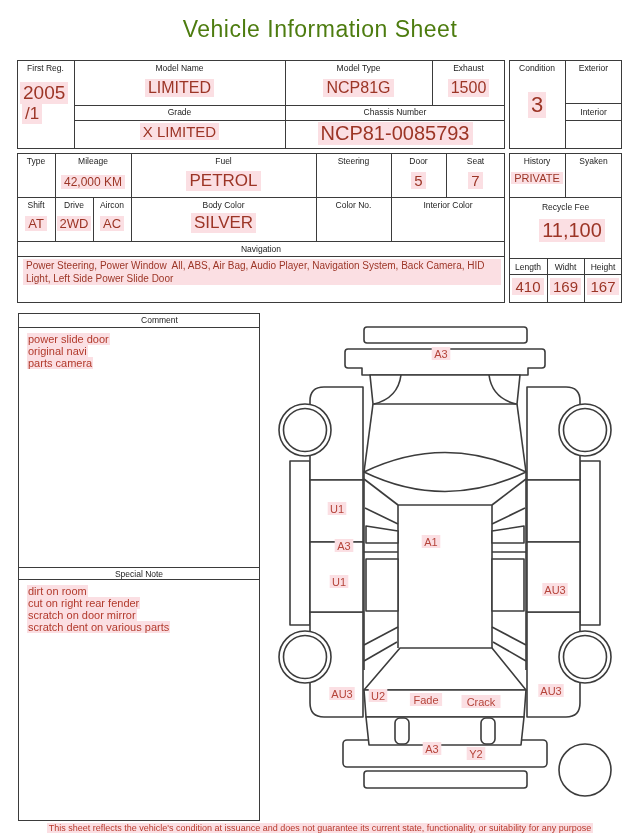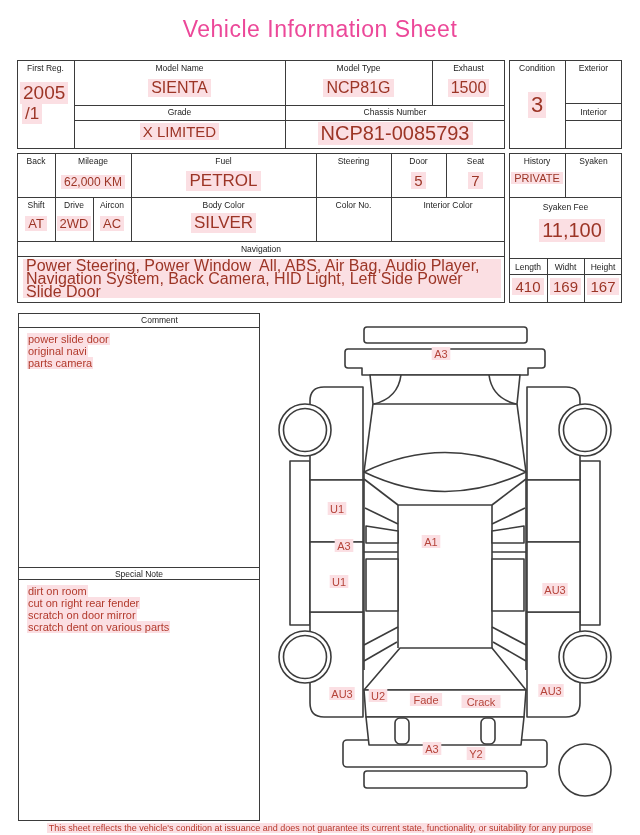--- a/index.html
+++ b/index.html
@@ -2,21 +2,21 @@
 <html><head>
 <meta charset="utf-8">
 <style>
   html,body{margin:0;padding:0;background:#ffffff;}
   .sheet{
     position:relative;width:640px;height:835px;background:#fff;
     font-family:"Liberation Sans", sans-serif;overflow:hidden;
   }
   .title{
     position:absolute;left:0;top:16px;width:640px;text-align:center;
-    font-size:23px;color:#ec4899;letter-spacing:0.5px;
+    font-size:23px;color:#4d7c0f;letter-spacing:0.5px;
   }
   .box{position:absolute;border:1px solid #3b3b3b;box-sizing:border-box;background:#fff;}
   .vl{position:absolute;width:1px;background:#3b3b3b;}
   .hl{position:absolute;height:1px;background:#3b3b3b;}
   .hdr{
     position:absolute;font-size:8.5px;color:#1c1c1c;text-align:center;
     height:13px;line-height:13px;white-space:nowrap;overflow:visible;
   }
   .vw{position:absolute;text-align:center;white-space:nowrap;}
   .vw.left{text-align:left;}
@@ -52,21 +52,21 @@
 
   <div class="hdr" style="left:17px;width:57px;top:62px">First Reg.</div>
   <div class="hdr" style="left:74px;width:211px;top:62px">Model Name</div>
   <div class="hdr" style="left:285px;width:147px;top:62px">Model Type</div>
   <div class="hdr" style="left:432px;width:73px;top:62px">Exhaust</div>
   <div class="hdr" style="left:285px;width:220px;top:106px">Chassis Number</div>
   <div class="hdr" style="left:74px;width:211px;top:106px">Grade</div>
 
   <div class="vw left" style="left:20px;top:82px;font-size:19px"><span class="val">2005</span></div>
   <div class="vw left" style="left:22px;top:104px;font-size:17px"><span class="val">/1</span></div>
-  <div class="vw" style="left:74px;width:211px;top:79px;font-size:16px"><span class="val">SIENTA</span></div>
+  <div class="vw" style="left:74px;width:211px;top:79px;font-size:16px"><span class="val">LIMITED</span></div>
   <div class="vw" style="left:285px;width:147px;top:79px;font-size:16px"><span class="val">NCP81G</span></div>
   <div class="vw" style="left:432px;width:73px;top:79px;font-size:16px"><span class="val">1500</span></div>
   <div class="vw" style="left:74px;width:211px;top:123px;font-size:15px"><span class="val">X LIMITED</span></div>
   <div class="vw" style="left:285px;width:220px;top:122px;font-size:20px"><span class="val">NCP81-0085793</span></div>
 
   <div class="box" style="left:509px;top:60px;width:113px;height:89px"></div>
   <i class="vl" style="left:565px;top:60px;height:88px"></i>
   <i class="hl" style="left:565px;top:103px;width:57px"></i>
   <i class="hl" style="left:565px;top:120px;width:57px"></i>
   <div class="hdr" style="left:509px;width:56px;top:62px">Condition</div>
@@ -78,62 +78,62 @@
   <i class="vl" style="left:55px;top:153px;height:88px"></i>
   <i class="vl" style="left:93px;top:197px;height:44px"></i>
   <i class="vl" style="left:131px;top:153px;height:88px"></i>
   <i class="vl" style="left:316px;top:153px;height:88px"></i>
   <i class="vl" style="left:391px;top:153px;height:88px"></i>
   <i class="vl" style="left:446px;top:153px;height:44px"></i>
   <i class="hl" style="left:17px;top:197px;width:488px"></i>
   <i class="hl" style="left:17px;top:241px;width:488px"></i>
   <i class="hl" style="left:17px;top:256px;width:488px"></i>
 
-  <div class="hdr" style="left:17px;width:38px;top:155px">Back</div>
+  <div class="hdr" style="left:17px;width:38px;top:155px">Type</div>
   <div class="hdr" style="left:55px;width:76px;top:155px">Mileage</div>
   <div class="hdr" style="left:131px;width:185px;top:155px">Fuel</div>
   <div class="hdr" style="left:316px;width:75px;top:155px">Steering</div>
   <div class="hdr" style="left:391px;width:55px;top:155px">Door</div>
   <div class="hdr" style="left:446px;width:59px;top:155px">Seat</div>
 
-  <div class="vw" style="left:55px;width:76px;top:175px;font-size:12px"><span class="val">62,000 KM</span></div>
+  <div class="vw" style="left:55px;width:76px;top:175px;font-size:12px"><span class="val">42,000 KM</span></div>
   <div class="vw" style="left:131px;width:185px;top:171px;font-size:17px"><span class="val">PETROL</span></div>
   <div class="vw" style="left:391px;width:55px;top:172px;font-size:15px"><span class="val">5</span></div>
   <div class="vw" style="left:446px;width:59px;top:172px;font-size:15px"><span class="val">7</span></div>
 
   <div class="hdr" style="left:17px;width:38px;top:199px">Shift</div>
   <div class="hdr" style="left:55px;width:38px;top:199px">Drive</div>
   <div class="hdr" style="left:93px;width:38px;top:199px">Aircon</div>
   <div class="hdr" style="left:131px;width:185px;top:199px">Body Color</div>
   <div class="hdr" style="left:316px;width:75px;top:199px">Color No.</div>
   <div class="hdr" style="left:391px;width:114px;top:199px">Interior Color</div>
 
   <div class="vw" style="left:17px;width:38px;top:216px;font-size:13px"><span class="val">AT</span></div>
   <div class="vw" style="left:55px;width:38px;top:216px;font-size:13px"><span class="val">2WD</span></div>
   <div class="vw" style="left:93px;width:38px;top:216px;font-size:13px"><span class="val">AC</span></div>
   <div class="vw" style="left:131px;width:185px;top:213px;font-size:17px"><span class="val">SILVER</span></div>
 
   <div class="hdr" style="left:17px;width:488px;top:243px">Navigation</div>
-  <div class="vw left" style="left:23px;top:259px;width:478px;font-size:16px;white-space:normal">
+  <div class="vw left" style="left:23px;top:259px;width:478px;font-size:10px;white-space:normal">
     <span class="val equip">Power Steering, Power Window  All, ABS, Air Bag, Audio Player, Navigation System, Back Camera, HID Light, Left Side Power Slide Door</span>
   </div>
 
   <div class="box" style="left:509px;top:153px;width:113px;height:150px"></div>
   <i class="vl" style="left:565px;top:153px;height:44px"></i>
   <i class="vl" style="left:547px;top:258px;height:44px"></i>
   <i class="vl" style="left:584px;top:258px;height:44px"></i>
   <i class="hl" style="left:509px;top:197px;width:113px"></i>
   <i class="hl" style="left:509px;top:258px;width:113px"></i>
   <i class="hl" style="left:509px;top:274px;width:113px"></i>
 
   <div class="hdr" style="left:509px;width:56px;top:155px">History</div>
   <div class="hdr" style="left:565px;width:57px;top:155px">Syaken</div>
   <div class="vw" style="left:509px;width:56px;top:172px;font-size:11px"><span class="val">PRIVATE</span></div>
 
-  <div class="hdr" style="left:509px;width:113px;top:201px">Syaken Fee</div>
+  <div class="hdr" style="left:509px;width:113px;top:201px">Recycle Fee</div>
   <div class="vw" style="left:509px;width:126px;top:219px;font-size:20px"><span class="val">11,100</span></div>
 
   <div class="hdr" style="left:509px;width:38px;top:261px">Length</div>
   <div class="hdr" style="left:547px;width:37px;top:261px">Widht</div>
   <div class="hdr" style="left:584px;width:38px;top:261px">Height</div>
   <div class="vw" style="left:509px;width:38px;top:278px;font-size:15px"><span class="val">410</span></div>
   <div class="vw" style="left:547px;width:37px;top:278px;font-size:15px"><span class="val">169</span></div>
   <div class="vw" style="left:584px;width:38px;top:278px;font-size:15px"><span class="val">167</span></div>
 
   <div class="box" style="left:18px;top:313px;width:242px;height:508px"></div>

